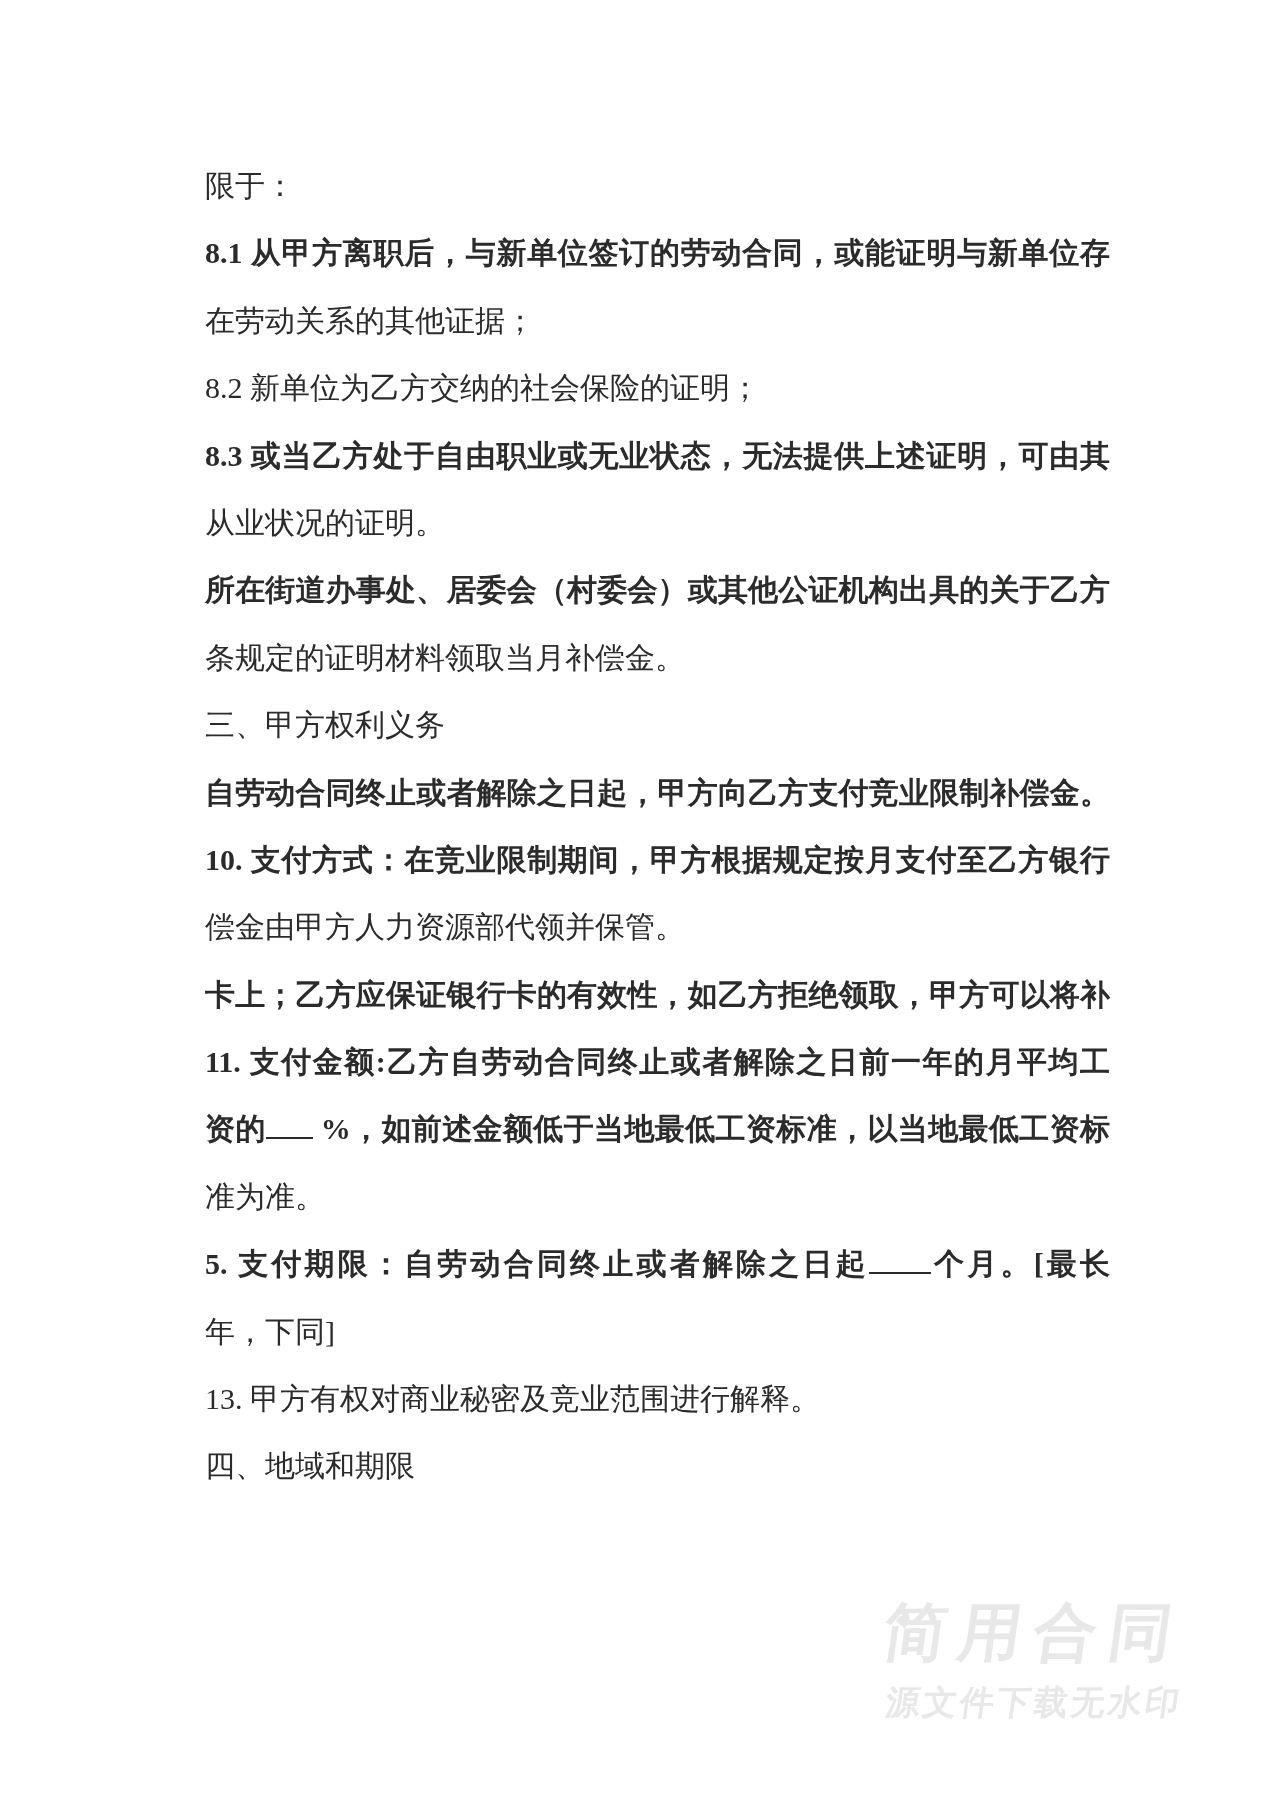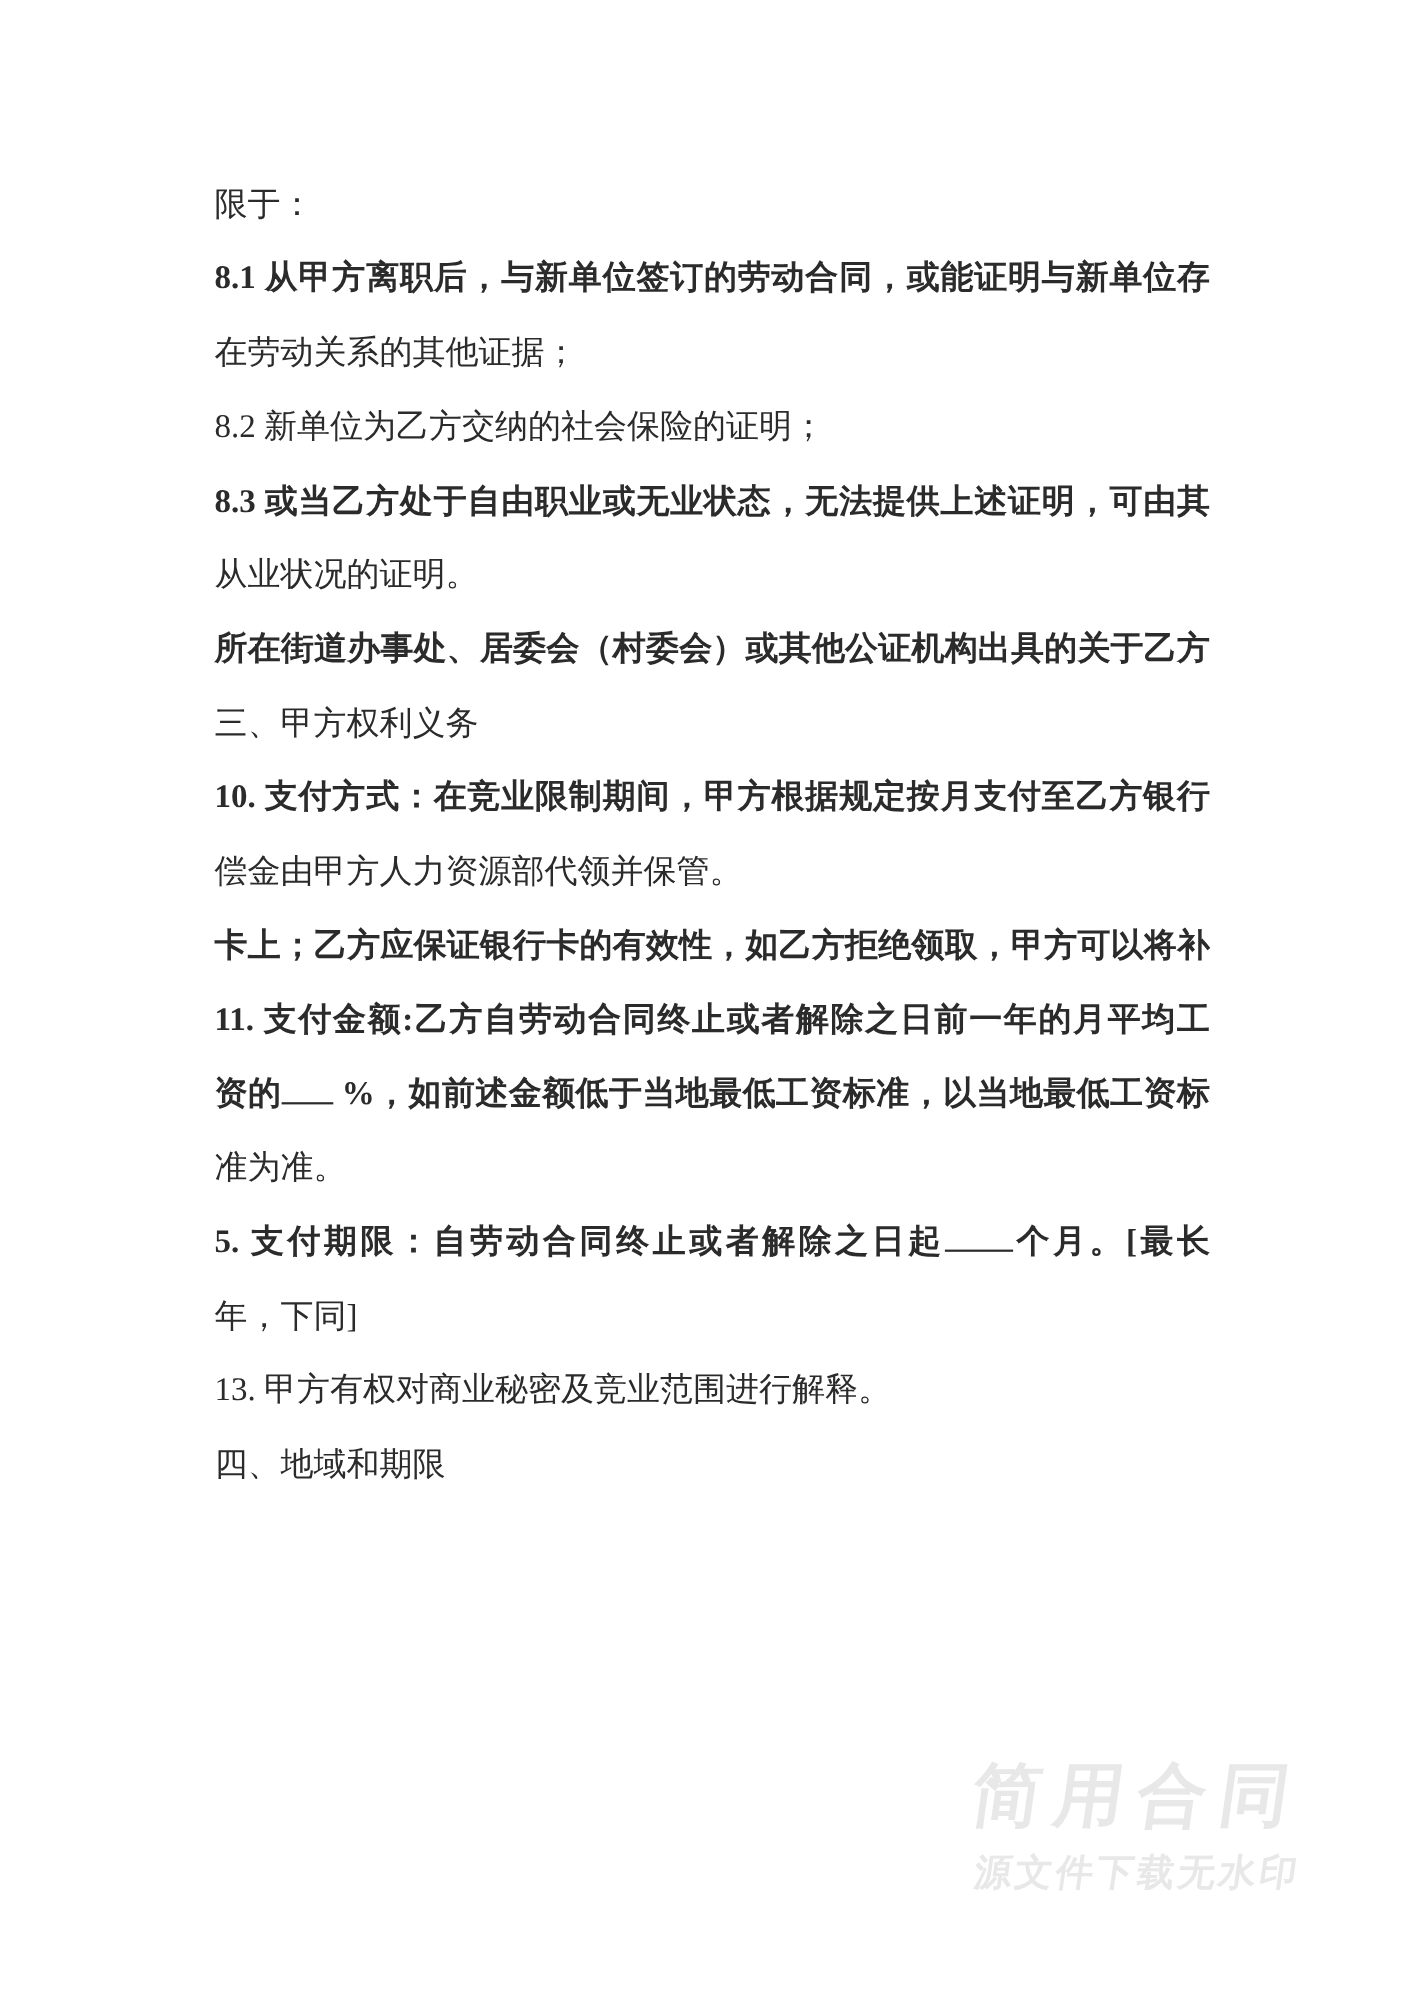--- a/index.html
+++ b/index.html
@@ -9,21 +9,21 @@
   body {
     width: 1280px;
     height: 1810px;
     position: relative;
     background: #ffffff;
     overflow: hidden;
     font-family: "Liberation Serif", "DejaVu Serif", serif;
   }
   .doc-body {
     position: absolute;
-    left: 195px;
+    left: 205px;
     top: 152px;
     width: 905px;
     font-size: 30px;
     line-height: 67.4px;
     color: #2b2b2b;
     font-family: "Liberation Serif", "DejaVu Serif", serif;
   }
   .line {
     height: 67.4px;
     text-align: left;
@@ -63,21 +63,23 @@
 <body style="background: rgb(255, 255, 255);">
 
 <div class="doc-body" style="color: rgb(43, 43, 43);">
     <div class="line"><span>限于：</span></div>
     <div class="line fill"><span>8.1 从甲方离职后，与新单位签订的劳动合同，或能证明与新单位存</span></div>
     <div class="line"><span>在劳动关系的其他证据；</span></div>
     <div class="line"><span>8.2 新单位为乙方交纳的社会保险的证明；</span></div>
     <div class="line fill"><span>8.3 或当乙方处于自由职业或无业状态，无法提供上述证明，可由其</span></div>
     <div class="line"><span>从业状况的证明。</span></div>
     <div class="line fill"><span>所在街道办事处、居委会（村委会）或其他公证机构出具的关于乙方</span></div>
+    <div class="line"><span>条规定的证明材料领取当月补偿金。</span></div>
     <div class="line"><span>三、甲方权利义务</span></div>
+    <div class="line fill"><span>自劳动合同终止或者解除之日起，甲方向乙方支付竞业限制补偿金。</span></div>
     <div class="line fill"><span>10. 支付方式：在竞业限制期间，甲方根据规定按月支付至乙方银行</span></div>
     <div class="line"><span>偿金由甲方人力资源部代领并保管。</span></div>
     <div class="line fill"><span>卡上；乙方应保证银行卡的有效性，如乙方拒绝领取，甲方可以将补</span></div>
     <div class="line fill"><span>11. 支付金额:乙方自劳动合同终止或者解除之日前一年的月平均工</span></div>
     <div class="line fill"><span>资的</span><span class="blank" style="width: 47px;"></span><span> %，如前述金额低于当地最低工资标准，以当地最低工资标</span></div>
     <div class="line"><span>准为准。</span></div>
     <div class="line fill"><span>5. 支付期限：自劳动合同终止或者解除之日起</span><span class="blank" style="width: 62px;"></span><span>个月。[最长</span></div>
     <div class="line"><span>年，下同]</span></div>
     <div class="line"><span>13. 甲方有权对商业秘密及竞业范围进行解释。</span></div>
     <div class="line"><span>四、地域和期限</span></div>

